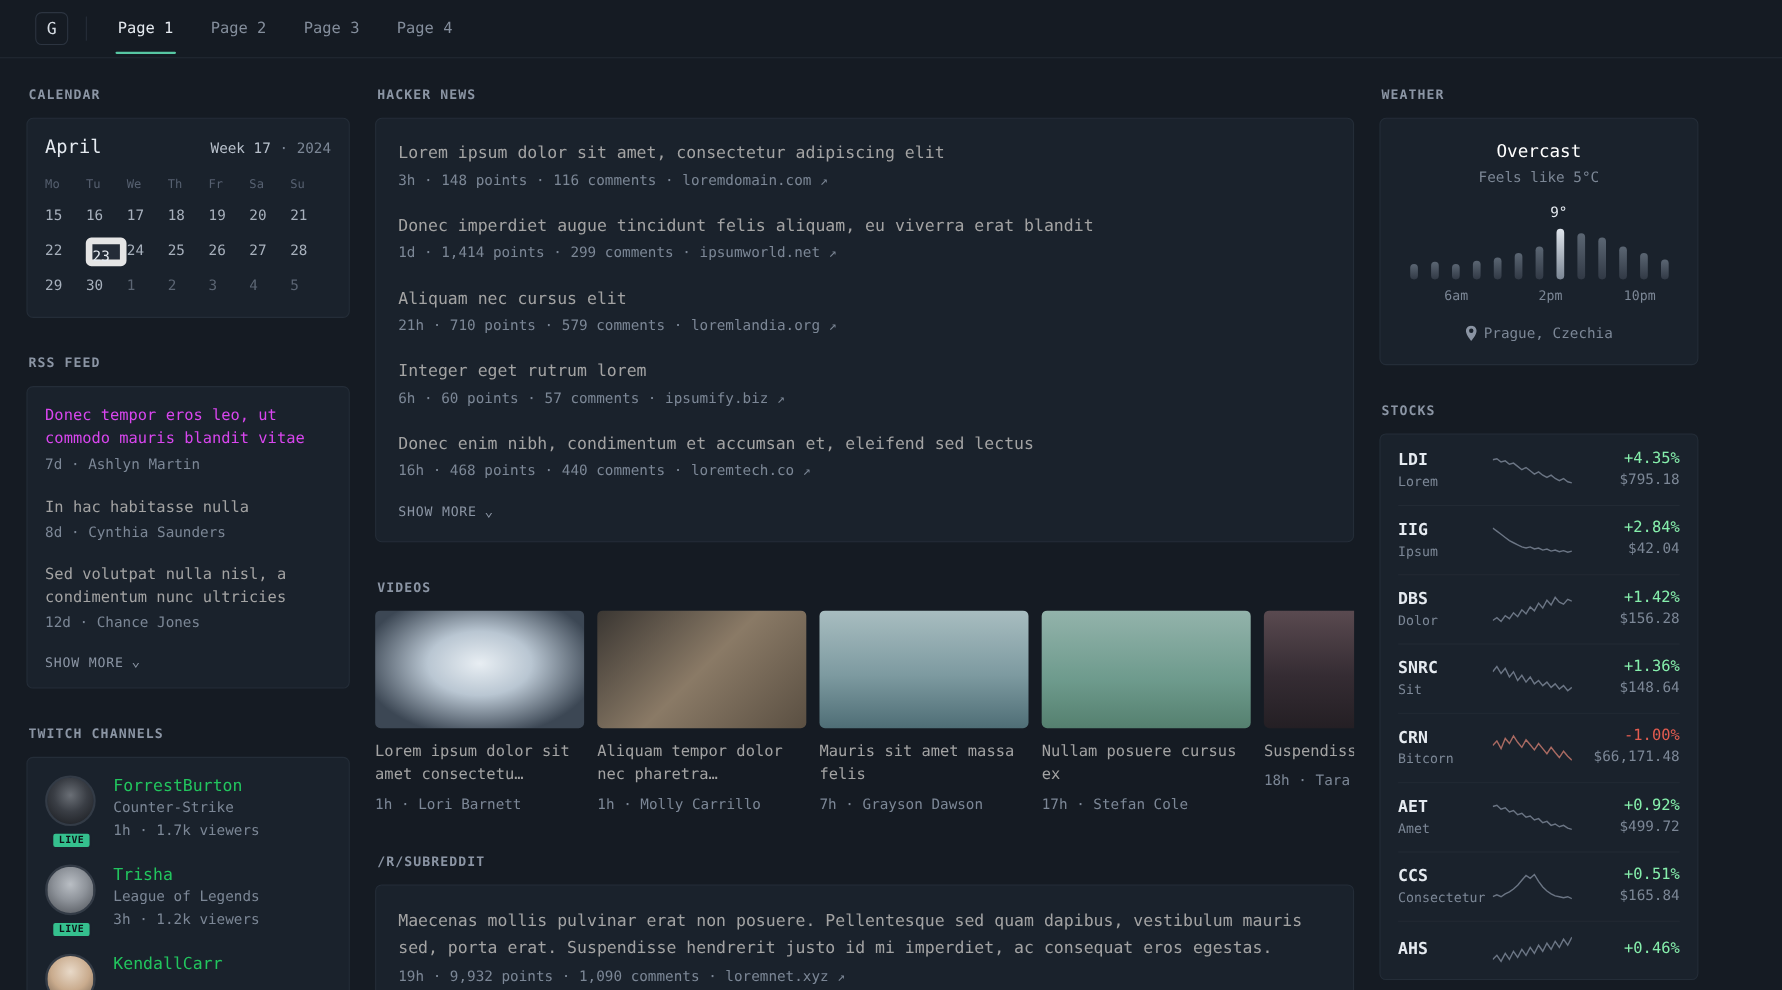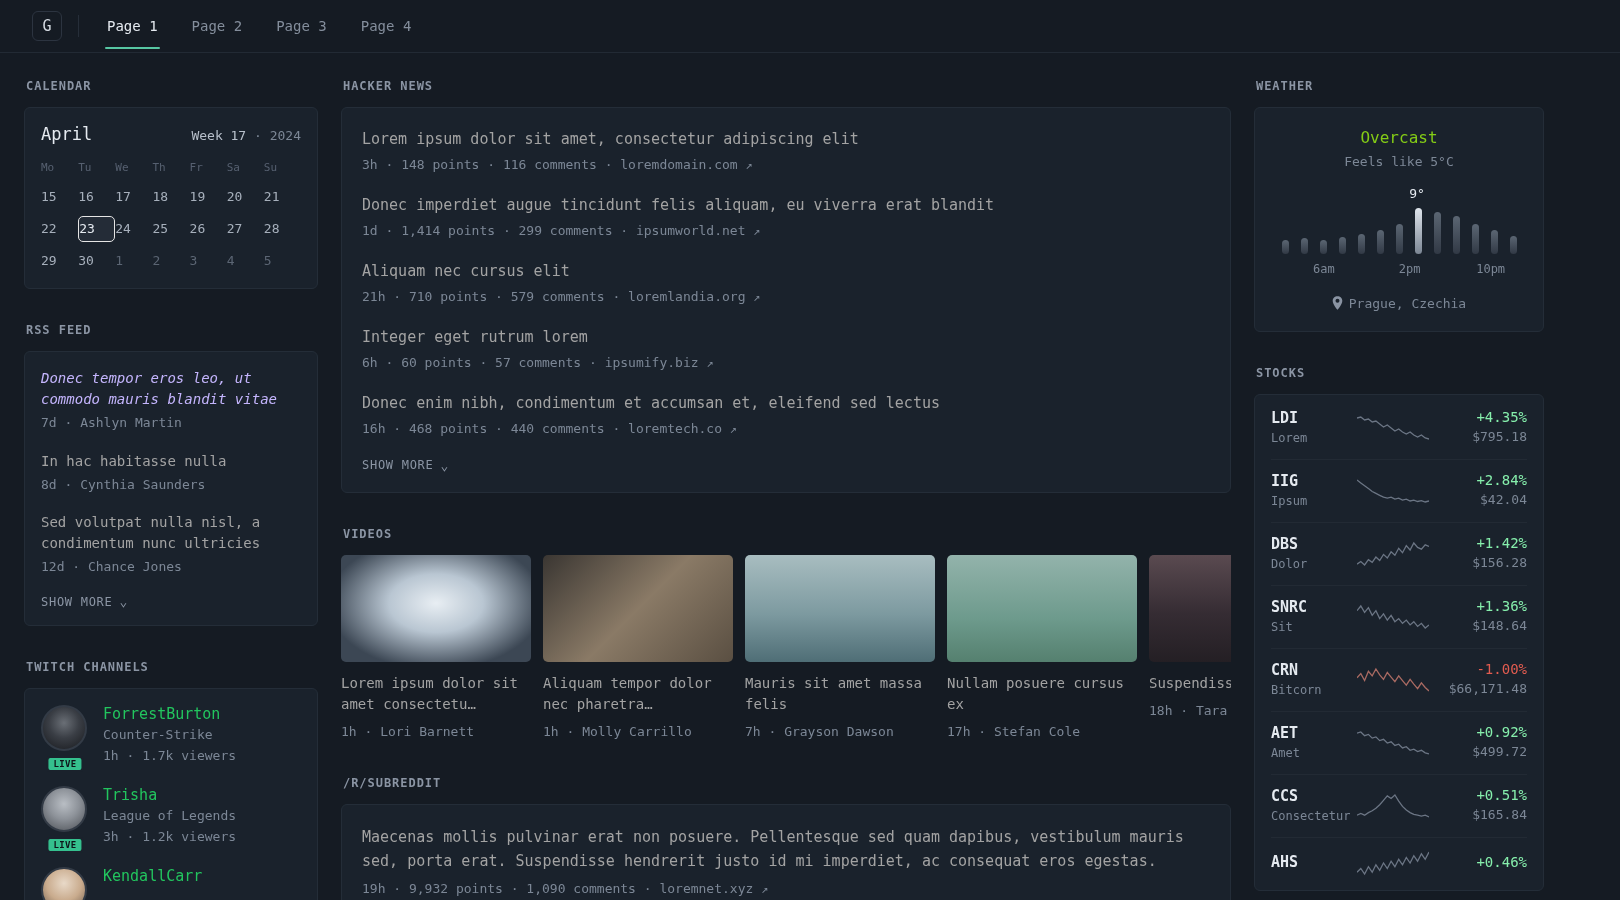--- a/index.html
+++ b/index.html
@@ -22,36 +22,36 @@
   .tab.active::after { content:""; position:absolute; left:0; right:0; bottom:4px; height:2px; border-radius:2px; background:#57c7a3; }
 
   
   .layout { display:grid; grid-template-columns:294px 890px 290px; gap:23px; padding:26px 0 0 24px; align-items:start; }
   section { margin-bottom:34px; }
   .sec { font-size:12px; font-weight:700; color:#8b95a4; letter-spacing:0.08em; margin:0 2px 14px 2px; }
   .card { background:#1a222c; border:1px solid #242d38; border-radius:6px; }
 
   .meta { color:#7c8796; font-size:13px; line-height:1.5; }
   .link { color:#a3a3a3; cursor:pointer; line-height:1.5; }
-  .link.read { color:#c4b5fd;font-style:italic; }
+  .link.read { color:#d946ef; }
   .ext { color:#7c8796; font-size:12px; }
   .show-more { display:flex; align-items:center; gap:7px; color:#8b95a4; font-size:12px; letter-spacing:0.06em; cursor:pointer; margin-top:4px; }
   .chev { font-size:13px; line-height:1; }
 
   
   .calendar-card { padding:16px 16px 14px; }
   .cal-head { display:flex; align-items:baseline; justify-content:space-between; margin-bottom:14px; }
   .cal-month { font-size:17px; color:#e5eaf0; }
   .cal-week { font-size:13px; color:#b8c0cb; }
   .cal-week .muted { color:#7c8796; }
   .cal-grid { display:grid; grid-template-columns:repeat(7,1fr); row-gap:6px; text-align:left; }
   .wd { font-size:11px; color:#566070; height:20px; line-height:20px; }
   .day { font-size:13px; color:#a7b0bc; height:26px; line-height:26px; border-radius:5px; }
   .day.dim { color:#5b6573; }
-  .day.selected { background:#242c37; border:1px solid #e5e5e5; line-height:24px; color:#e5eaf0; }
+  .day.selected { background:#242c37; border:6px solid #e5e5e5; line-height:24px; color:#e5eaf0; }
 
   
   .rss-card { padding:16px; }
   .feed-item { margin-bottom:18px; }
   .feed-item .link { display:block; font-size:14px; }
   .feed-item .meta { margin-top:3px; }
 
   
   .twitch-card { padding:16px; }
   .channel { display:flex; gap:14px; margin-bottom:20px; cursor:pointer; }
@@ -82,21 +82,21 @@
   .v-title { display:block; margin-top:11px; font-size:14px; }
   .video-card .meta { margin-top:7px; }
 
   
   .sr-card { padding:20px; }
   .sr-title { display:block; font-size:15px; line-height:1.6; }
   .sr-card .meta { margin-top:6px; }
 
   
   .weather-card { padding:20px 16px 18px; text-align:center; }
-  .w-cond { font-size:16px; color:#84cc16; }
+  .w-cond { font-size:16px; color:#ffffff; }
   .w-feels { margin-top:5px; }
   .w-chart { position:relative; width:235px; margin:14px auto 0; padding-top:20px; }
   .w-temp { position:absolute; top:0; transform:translateX(-50%); font-size:13px; color:#e5eaf0; }
   .w-bars { display:flex; align-items:flex-end; justify-content:center; gap:12px; height:48px; }
   .wbar { width:7px; border-radius:4px; background:linear-gradient(180deg,#5b6673,#313945); }
   .wbar.hl { background:linear-gradient(180deg,#dfe5ec,#7b8694); }
   .w-times { position:relative; height:16px; margin-top:8px; }
   .w-times span { position:absolute; transform:translateX(-50%); font-size:12px; color:#7c8796; }
   .w-loc { display:flex; align-items:center; justify-content:center; gap:6px; margin-top:16px; }
 

